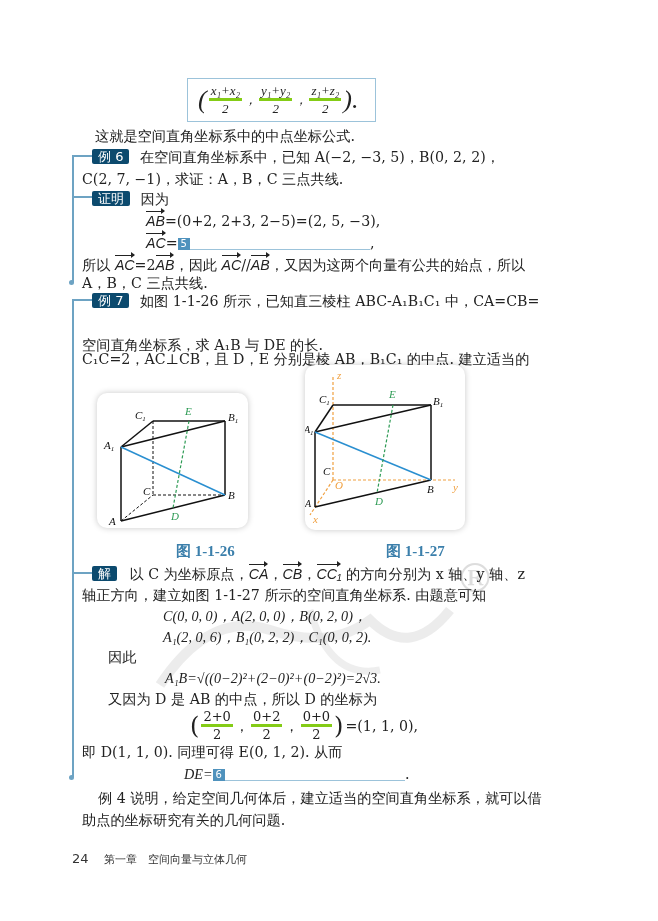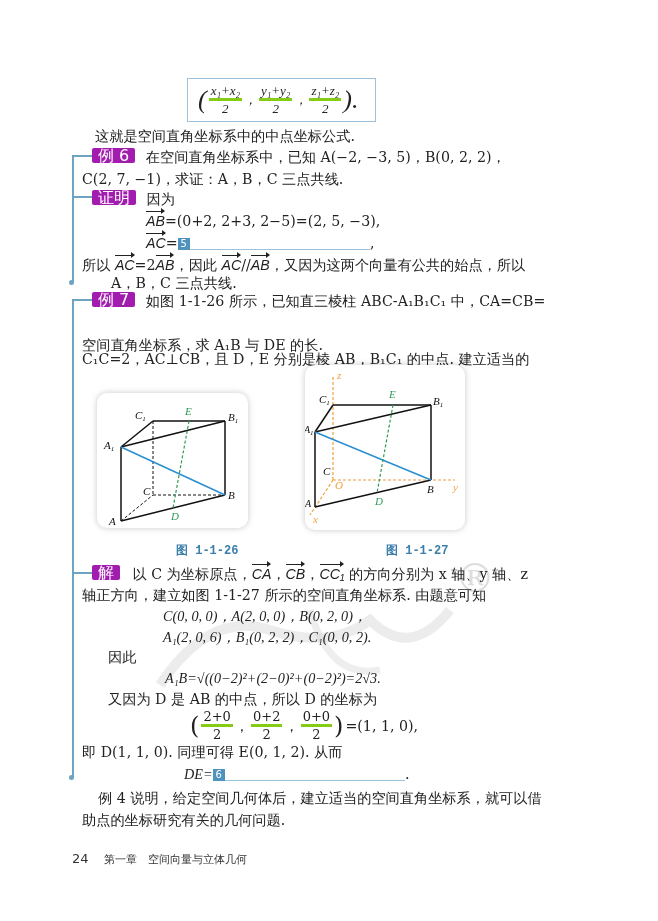--- a/index.html
+++ b/index.html
@@ -4,33 +4,33 @@
 <style>
   html, body { margin: 0; padding: 0; background: #ffffff; }
   body { width: 658px; height: 921px; position: relative; overflow: hidden;
          font-family: "DejaVu Serif", "Liberation Serif", serif; color: #222; }
   .abs { position: absolute; }
   .txt { font-size: 14.2px; line-height: 22px; white-space: nowrap; }
   .it { font-style: italic; font-family: "Liberation Serif", "DejaVu Serif", serif; }
   .formula-box { left: 187px; top: 78px; width: 187px; height: 42px; border: 1.5px solid #9cc3da; }
   .frac { display: inline-flex; flex-direction: column; align-items: center; vertical-align: middle; line-height: 15px; font-size: 13px; }
   .frac .num { border-bottom: 3px solid #84cc16; padding: 0 2px; }
-  .tag { display: inline-block; background: #a21caf; color: #fff; font-size: 16px; line-height: 15px;
+  .tag { display: inline-block; background: #0c4a6e; color: #fff; font-size: 13px; line-height: 15px;
          padding: 0 6px; border-radius: 2px; font-family: "DejaVu Sans", sans-serif; vertical-align: 1px; }
   .bracket-line { background: #6da3c3; width: 1.5px; }
   .hline { background: #6da3c3; height: 1.5px; }
   .blank-num { display: inline-block; background: #4f92bd; color: #fff; font-size: 10px; line-height: 12px;
                padding: 0 3px; font-family: "DejaVu Sans", sans-serif; vertical-align: 1px; }
   .blank-line { display: inline-block; border-bottom: 1.2px solid #9cc3da; vertical-align: -2px; }
   .vec { position: relative; display: inline-block; font-style: italic; font-family: Liberation Sans, sans-serif; }
   .vec::before { content: ""; position: absolute; left: 0; right: 1px; top: 1px; border-top: 1px solid #222; }
   .vec::after { content: ""; position: absolute; right: 0; top: -2px; border-left: 4px solid #222;
                 border-top: 3px solid transparent; border-bottom: 3px solid transparent; }
   .fig-card { background: #fff; border-radius: 10px; box-shadow: 0 0 6px rgba(0,0,0,0.22); }
-  .caption { font-size: 12px; color: #3b7fab; font-family: Liberation Mono, monospace; font-weight: bold; padding-left: 19px; }
+  .caption { font-size: 15px; color: #3b7fab; font-family: Liberation Serif, serif; font-weight: bold; padding-left: 19px; }
   .footer { font-family: "DejaVu Sans", sans-serif; font-size: 11px; color: #333; }
   .watermark { color: rgba(200,200,200,0.35); font-size: 90px; font-family: "DejaVu Serif", serif; }
 </style>
 </head>
 <body>
 
 <div class="abs watermark" style="left:455px; top:555px; font-size:40px; color:rgba(180,180,180,0.45);">®</div>
 <div class="abs" style="left:150px; top:590px; width:320px; height:110px;">
   <svg width="320" height="110" viewBox="0 0 320 110">
     <path d="M10 95 Q60 20 120 40 T220 30 Q260 70 300 20" stroke="rgba(200,200,200,0.35)" stroke-width="10" fill="none"></path>
@@ -78,21 +78,21 @@
 </div>
 <div class="abs txt" style="left:146px; top:210px;">
   <span class="vec">AB</span><span>=(0+2, 2+3, 2−5)=(2, 5, −3),</span>
 </div>
 <div class="abs txt" style="left:146px; top:232px;">
   <span class="vec">AC</span><span>=</span><span class="blank-num">5</span><span class="blank-line" style="width:180px;"></span><span>,</span>
 </div>
 <div class="abs txt" style="left:82px; top:254px;">
   <span>所以 </span><span class="vec">AC</span><span>=2</span><span class="vec">AB</span><span>，因此 </span><span class="vec">AC</span><span>//</span><span class="vec">AB</span><span>，又因为这两个向量有公共的始点，所以</span>
 </div>
-<div class="abs txt" style="left:82px; top:272px;margin-left:29px;">A，B，C 三点共线.</div>
+<div class="abs txt" style="left:82px; top:272px;">A，B，C 三点共线.</div>
 
 <div class="abs bracket-line" style="left:72px; top:299px; height:478px;"></div>
 <div class="abs hline" style="left:72px; top:299px; width:20px;"></div>
 <div class="abs hline" style="left:72px; top:572px; width:20px;"></div>
 <div class="abs" style="left:69px; top:775px; width:5px; height:5px; border-radius:50%; background:#6da3c3;"></div>
 
 <div class="abs txt" style="left:92px; top:290px;text-align:center;">
   <span class="tag">例 7</span>
   <span style="margin-left:6px;">如图 1-1-26 所示，已知直三棱柱 ABC-A₁B₁C₁ 中，CA=CB=</span>
 </div>

